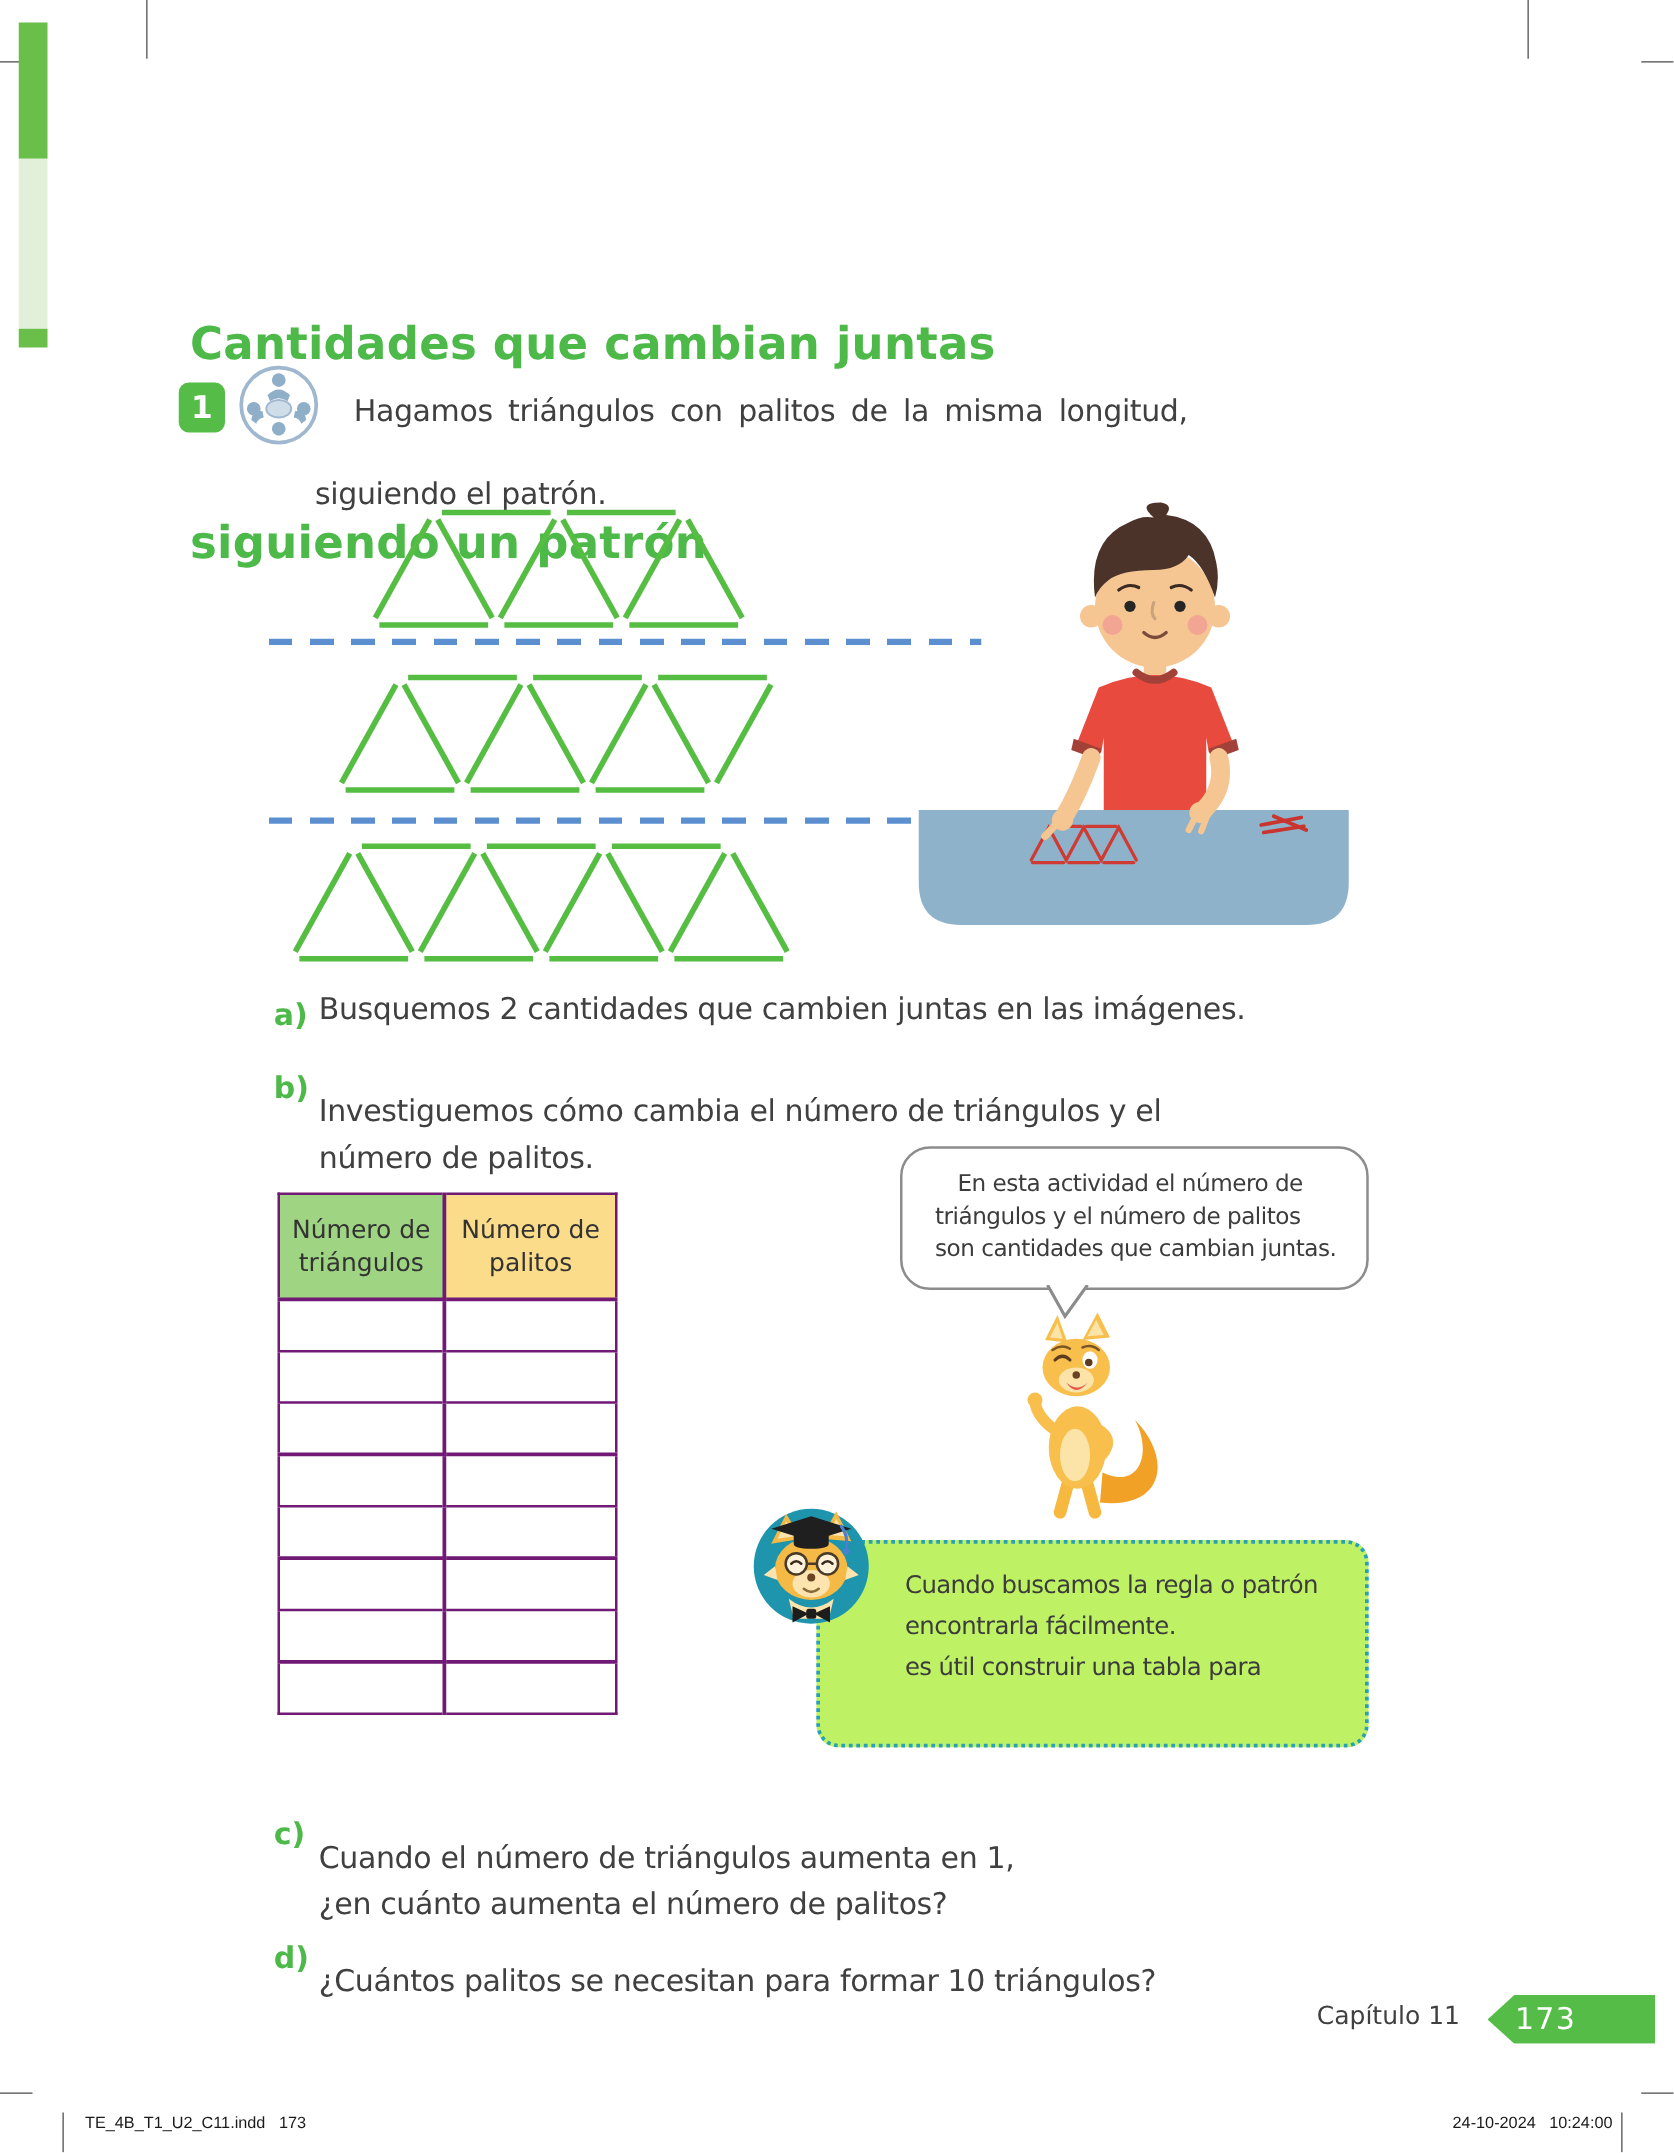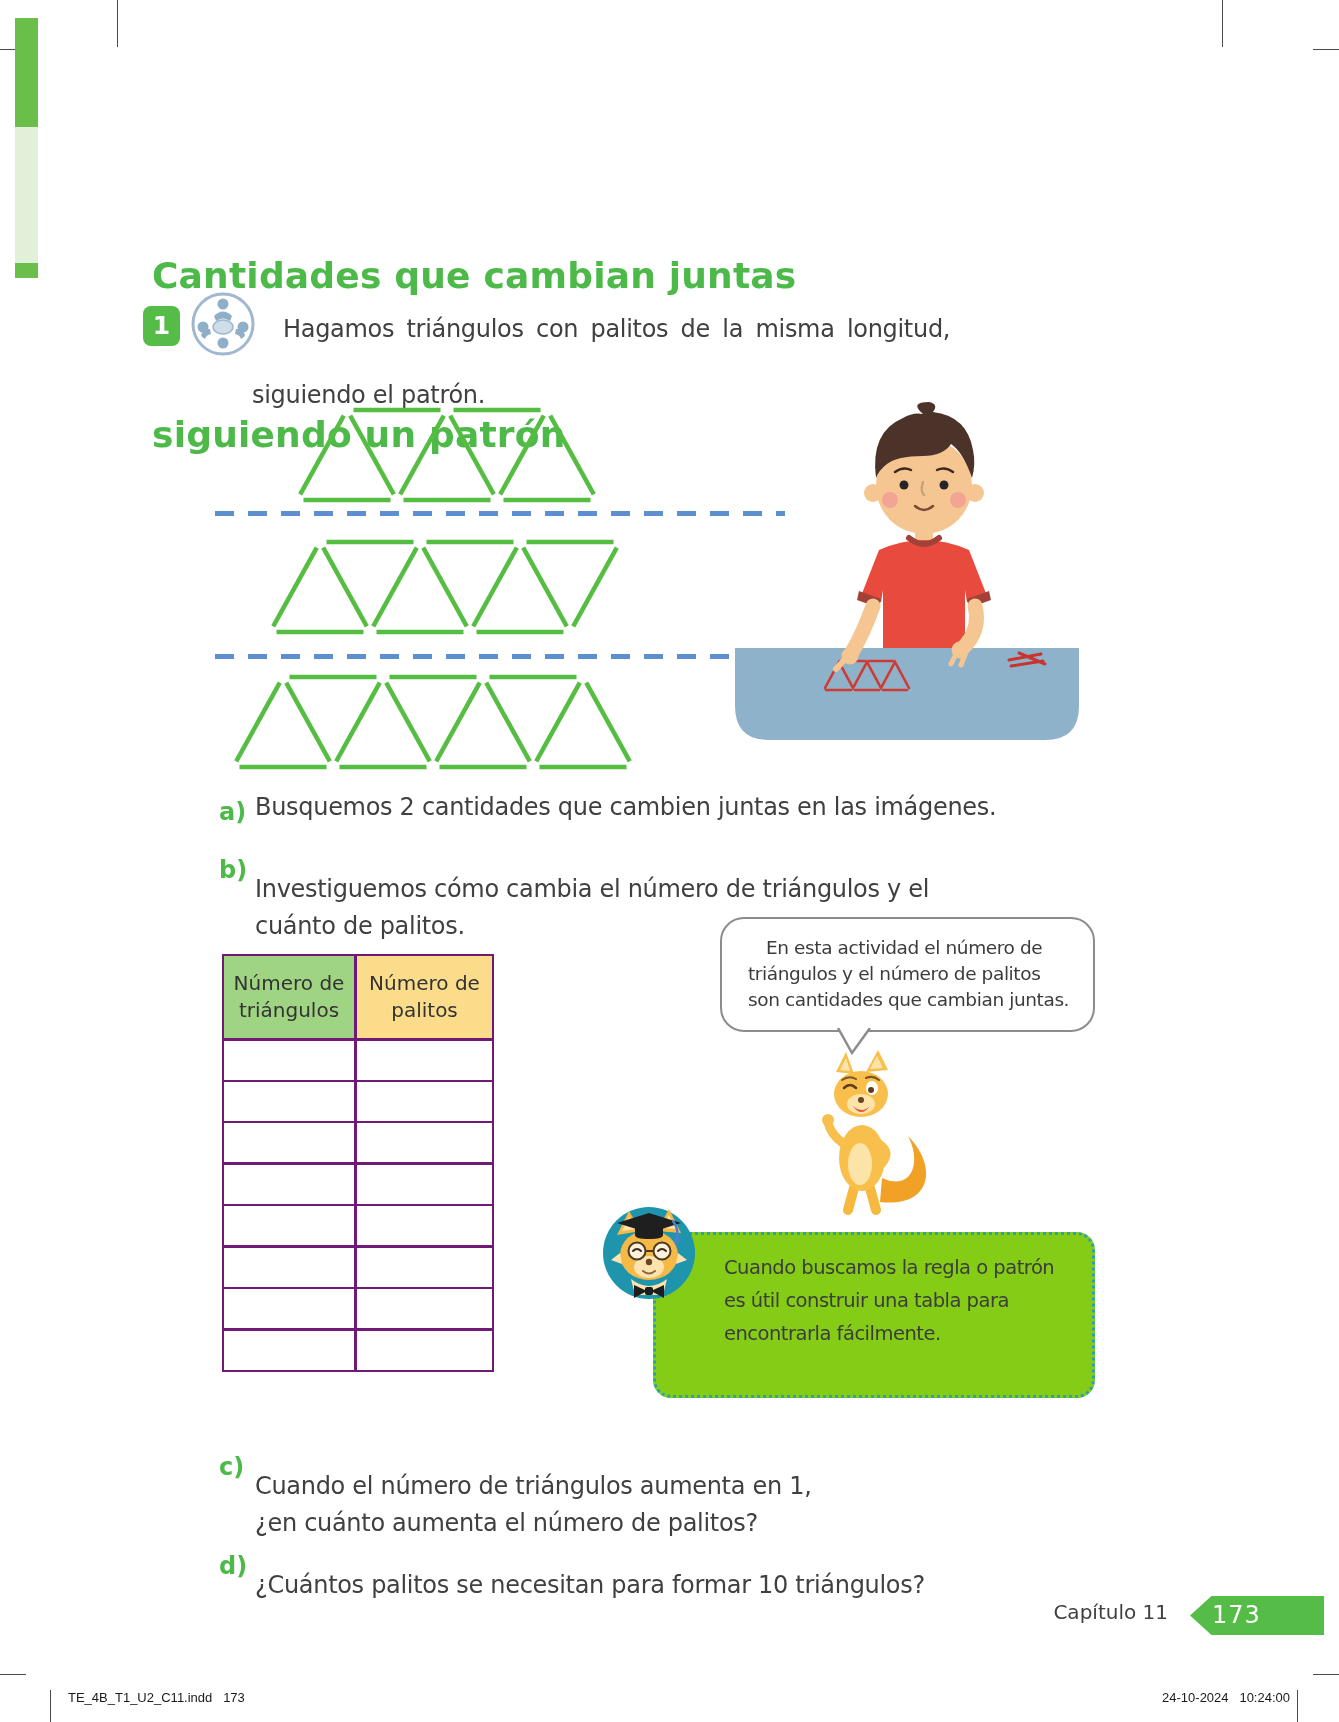--- a/index.html
+++ b/index.html
@@ -5,21 +5,21 @@
   html,body{margin:0;padding:0;background:#ffffff;}
   #page{position:relative;width:1339px;height:1722px;background:#fff;overflow:hidden;
         font-family:"DejaVu Sans",sans-serif;color:#3e3e3e;}
   .abs{position:absolute;}
   .body-text{font-size:24px;line-height:1.3;letter-spacing:-0.3px;white-space:pre;color:#404040;margin-top:18px;}
   .item-label{font-size:24px;font-weight:bold;color:#4cb948;white-space:pre;}
   .title{font-size:36px;font-weight:bold;color:#4cb948;letter-spacing:0.2px;line-height:53px;white-space:pre;}
   .crop{background:#4a4a4a;}
   .bubble{border:2.5px solid #8c8c8c;border-radius:24px;background:#fff;}
   .bubble-line{font-size:18.5px;line-height:26px;letter-spacing:-0.4px;white-space:pre;color:#3c3c3c;}
-  .tipbox{border:3px dotted #2aa0b5;border-radius:18px;background:#84cc16;}
+  .tipbox{border:3px dotted #2aa0b5;border-radius:18px;background:#bef264;}
   .tip-line{font-size:19.5px;line-height:33px;letter-spacing:-0.5px;white-space:pre;color:#3c3c3c;}
   table.ptable{border-collapse:collapse;table-layout:fixed;}
   table.ptable td,table.ptable th{border:2px solid #701a75;padding:0;}
   table.ptable th{font-size:20px;font-weight:normal;line-height:27px;color:#333;}
   table.ptable th.c1{background:#9fd483;width:130px;border-right-width:3.5px;}
   table.ptable th.c2{background:#fadc8a;width:135px;}
   table.ptable td.c1{border-right-width:3.5px;}
   table.ptable tr.hdr th{border-bottom-width:3px;}
   table.ptable tr.body td{height:39px;border-bottom-width:1.5px;}
   table.ptable tr.thick td{border-bottom-width:3px;}
@@ -165,21 +165,21 @@
       <line x1="231" y1="252" x2="224" y2="266" stroke="#f6c692" stroke-width="5" stroke-linecap="round"></line>
       <line x1="239" y1="254" x2="234" y2="267" stroke="#f6c692" stroke-width="5" stroke-linecap="round"></line>
     </g>
   </svg>
 
   <div class="abs item-label" style="left:219px;top:798px">a)</div>
   <div class="abs body-text" style="left:255px;top:774px">Busquemos 2 cantidades que cambien juntas en las imágenes.</div>
 
   <div class="abs item-label" style="left:219px;top:856px">b)</div>
   <div class="abs body-text" style="left:255px;top:856px">Investiguemos cómo cambia el número de triángulos y el</div>
-  <div class="abs body-text" style="left:255px;top:893px">cuánto de palitos.</div>
+  <div class="abs body-text" style="left:255px;top:893px">número de palitos.</div>
 
   <table class="ptable abs" style="left:222px;top:954px">
     <tbody>
       <tr class="hdr">
         <th class="c1">
           <span style="display:block;margin-top:14px">Número de</span>
           <span style="display:block;margin-bottom:14px">triángulos</span>
         </th>
         <th class="c2">
           <span style="display:block;margin-top:14px">Número de</span>
@@ -249,22 +249,22 @@
     <ellipse cx="72" cy="38" rx="6" ry="7" fill="#ffffff"></ellipse>
     <circle cx="71" cy="40" r="3" fill="#5d3b1e"></circle>
     <path d="M44,38 q6,-6 12,0" stroke="#5d3b1e" stroke-width="2.5" fill="none" stroke-linecap="round"></path>
     <path d="M42,30 q7,-5 14,-1" stroke="#7a5526" stroke-width="2" fill="none" stroke-linecap="round"></path>
     <path d="M66,28 q7,-3 13,2" stroke="#7a5526" stroke-width="2" fill="none" stroke-linecap="round"></path>
     <path d="M53,56 Q61,68 70,56 Q62,64 53,56 Z" fill="#e8554a"></path>
   </svg>
 
   <div class="abs tipbox" style="left:653px;top:1232px;width:442px;height:166px;box-sizing:border-box;padding:16px 0 0 68px">
     <div class="tip-line">Cuando buscamos la regla o patrón</div>
+    <div class="tip-line">encontrarla fácilmente.</div>
     <div class="tip-line">es útil construir una tabla para</div>
-    <div class="tip-line">encontrarla fácilmente.</div>
   </div>
   <svg class="abs" style="left:601px;top:1201px" width="96" height="100" viewBox="0 0 96 100">
     <circle cx="48" cy="52" r="46" fill="#1e95ad"></circle>
     <polygon points="16,34 28,10 40,30" fill="#f5b945"></polygon>
     <polygon points="56,30 68,8 80,32" fill="#f5b945"></polygon>
     <polygon points="21,30 28,16 35,28" fill="#fde3ae"></polygon>
     <polygon points="61,27 68,14 75,28" fill="#fde3ae"></polygon>
     <path d="M30,78 q18,14 36,0 l-4,16 h-28 Z" fill="#fde3ae"></path>
     <ellipse cx="48" cy="54" rx="29" ry="25" fill="#f5b945"></ellipse>
     <path d="M19,52 l-9,7 l11,4 Z" fill="#fde3ae"></path>

